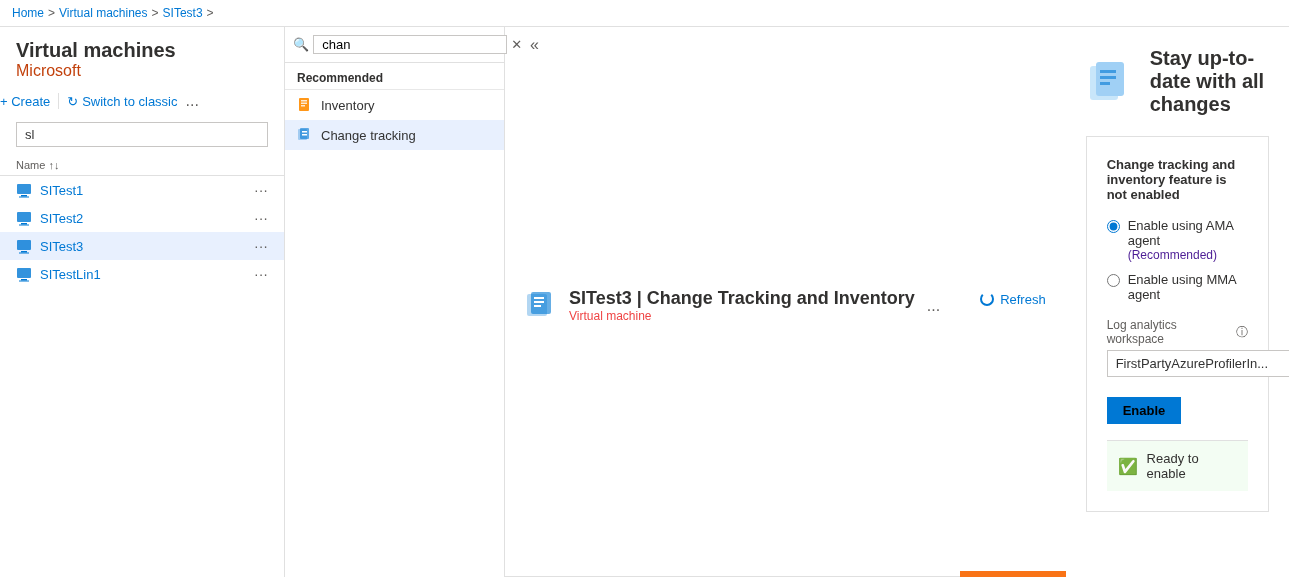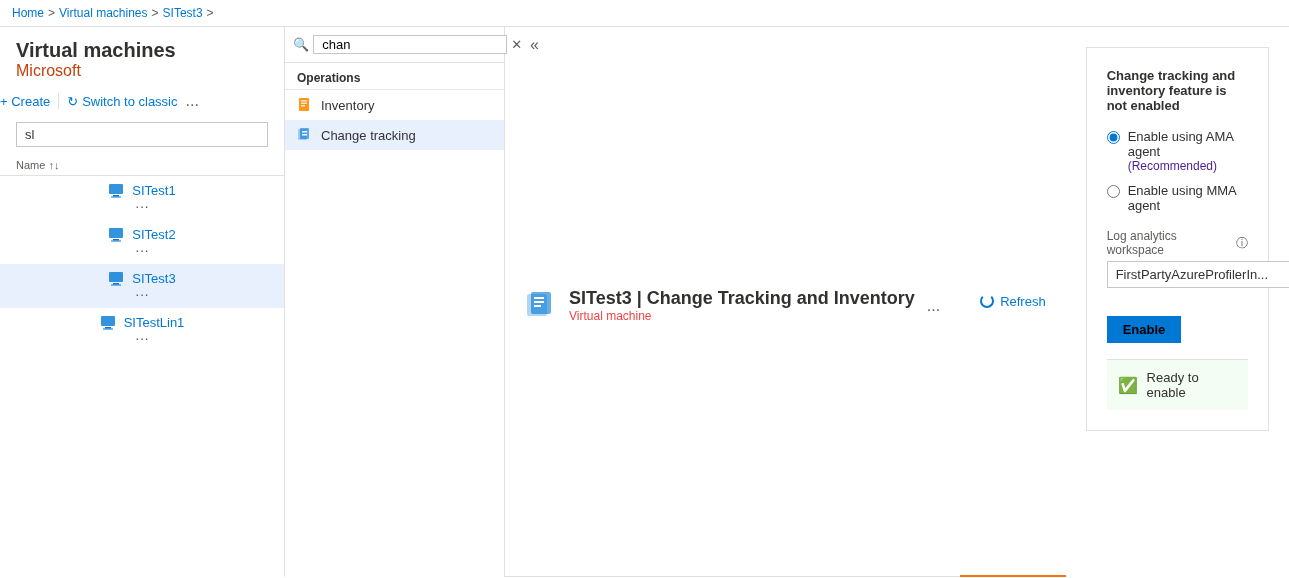--- a/index.html
+++ b/index.html
@@ -27,21 +27,21 @@
     .btn-more { background: none; border: none; cursor: pointer; color: #605e5c; font-size: 16px; }
     .divider-v { width: 1px; height: 16px; background: #e0e0e0; }
 
     .filter-row { padding: 4px 16px 8px; }
     .filter-input { width: 100%; border: 1px solid #c8c6c4; padding: 4px 8px; font-size: 13px; color: #333; }
 
     .col-header { display: flex; align-items: center; padding: 4px 16px; border-bottom: 1px solid #e0e0e0; font-size: 11px; color: #605e5c; }
     .col-header-name { display: flex; align-items: center; gap: 4px; cursor: pointer; }
 
     .vm-list { flex: 1; overflow-y: auto; }
-    .vm-item { display: flex; align-items: center; padding: 6px 16px; cursor: pointer; justify-content: space-between; flex-direction: column; }
+    .vm-item { display: flex; align-items: center; padding: 6px 16px; cursor: pointer; justify-content: space-between; }
     .vm-item.selected { background: #e8f0fe; }
     .vm-item-left { display: flex; align-items: center; gap: 8px; }
     .vm-name { color: #0078d4; font-size: 13px; }
     .vm-dots { color: #605e5c; font-size: 14px; background: none; border: none; cursor: pointer; }
 
     
     .mid-panel { width: 220px; border-right: 1px solid #e0e0e0; display: flex; flex-direction: column; }
     .mid-search { display: flex; align-items: center; padding: 8px; border-bottom: 1px solid #e0e0e0; gap: 4px; }
     .mid-search input { flex: 1; border: 1px solid #c8c6c4; padding: 4px 8px; font-size: 13px; }
     .mid-search-icon { color: #605e5c; font-size: 13px; }
@@ -51,38 +51,38 @@
     .mid-item.active { background: #e8f0fe; }
 
     
     .right-panel { flex: 1; display: flex; flex-direction: row; overflow: hidden; }
     .right-header { display: flex; align-items: center; padding: 12px 20px 4px; gap: 12px; border-bottom: 1px solid #e0e0e0; }
     .right-title-area { flex: 1; }
     .right-title { font-size: 18px; font-weight: 600; color: #323130; }
     .right-subtitle { font-size: 12px; color: #ef4444; }
     .right-header-more { background: none; border: none; cursor: pointer; font-size: 16px; color: #605e5c; }
 
-    .right-toolbar { display: flex; align-items: center; padding: 8px 20px; border-bottom: 2px solid #f97316; gap: 8px; }
+    .right-toolbar { display: flex; align-items: center; padding: 8px 20px; border-bottom: 6px solid #f97316; gap: 8px; }
     .btn-refresh { display: flex; align-items: center; gap: 6px; background: none; border: none; cursor: pointer; color: #0078d4; font-size: 13px; }
 
     .right-content { flex: 1; padding: 20px; overflow-y: auto; }
 
     .stay-updated { display: flex; align-items: center; gap: 16px; margin-bottom: 20px; }
     .stay-title { font-size: 20px; font-weight: 600; color: #323130; }
 
     .feature-card { border: 1px solid #e0e0e0; padding: 20px; max-width: 480px; }
     .feature-card-title { font-size: 13px; font-weight: 600; color: #323130; margin-bottom: 16px; }
 
     .radio-group { display: flex; flex-direction: column; gap: 10px; margin-bottom: 16px; }
     .radio-item { display: flex; align-items: flex-start; gap: 8px; cursor: pointer; }
     .radio-item input[type=radio] { margin-top: 2px; accent-color: #0078d4; }
     .radio-label { font-size: 13px; color: #323130; }
     .radio-sublabel { font-size: 12px; color: #4c1d95; }
 
-    .form-field { margin-bottom: 28px; }
+    .form-field { margin-bottom: 20px; }
     .form-label { display: flex; align-items: center; gap: 4px; font-size: 12px; color: #605e5c; margin-bottom: 4px; }
     .form-row { display: flex; align-items: center; gap: 8px; }
     .form-input { border: 1px solid #c8c6c4; padding: 5px 8px; font-size: 13px; color: #333; width: 200px; }
     .link-change { color: #0078d4; font-size: 13px; text-decoration: none; cursor: pointer; background: none; border: none; }
 
     .btn-enable { background: #0078d4; color: #000000; border: none; padding: 6px 16px; font-size: 13px; cursor: pointer; font-weight: 600; }
 
     .status-bar { display: flex; align-items: center; gap: 8px; padding: 10px 12px; background: #f3fdf3; border-top: 1px solid #e0e0e0; margin-top: 16px; }
     .status-icon { color: #107c10; font-size: 16px; }
     .status-text { font-size: 13px; color: #323130; }
@@ -172,21 +172,21 @@
     </div>
   </div>
 
   <div class="mid-panel">
     <div class="mid-search">
       <span class="mid-search-icon">🔍</span>
       <input class="mid-search input" style="flex: 1 1 0%; border: 1px solid rgb(200, 198, 196); padding: 1px 8px; font-size: 13px;" type="text" value="chan">
       <button style="background:none;border:none;cursor:pointer;color:#605e5c;font-size:13px;">✕</button>
       <button class="mid-collapse">«</button>
     </div>
-    <div class="mid-section-title">Operations</div>
+    <div class="mid-section-title">Recommended</div>
     <div class="mid-item">
       <span style="display:inline-block;width:16px;height:16px;">
         <svg width="16" height="16" viewBox="0 0 16 16">
           <rect x="2" y="1" width="10" height="13" rx="1" fill="#ff8c00" opacity="0.9"></rect>
           <rect x="4" y="3" width="6" height="1.5" fill="white" opacity="0.8"></rect>
           <rect x="4" y="5.5" width="6" height="1.5" fill="white" opacity="0.8"></rect>
           <rect x="4" y="8" width="4" height="1.5" fill="white" opacity="0.8"></rect>
         </svg>
       </span>
       <span>Inventory</span>
@@ -221,20 +221,32 @@
       </div>
       <button class="right-header-more">...</button>
     </div>
     <div class="right-toolbar">
       <button class="btn-refresh">
         <span style="display:inline-block;width:14px;height:14px;border:2px solid #0078d4;border-top-color:transparent;border-radius:50%;"></span>
         <span>Refresh</span>
       </button>
     </div>
     <div class="right-content">
+      <div class="stay-updated">
+        <div style="width:48px;height:48px;">
+          <svg width="48" height="48" viewBox="0 0 48 48">
+            <rect x="4" y="8" width="28" height="34" rx="3" fill="#c8e6fa"></rect>
+            <rect x="10" y="4" width="28" height="34" rx="3" fill="#a0d0f5"></rect>
+            <rect x="14" y="12" width="16" height="3" fill="#0078d4" opacity="0.6"></rect>
+            <rect x="14" y="18" width="16" height="3" fill="#0078d4" opacity="0.6"></rect>
+            <rect x="14" y="24" width="10" height="3" fill="#0078d4" opacity="0.6"></rect>
+          </svg>
+        </div>
+        <h2 class="stay-title">Stay up-to-date with all changes</h2>
+      </div>
 
       <div class="feature-card">
         <div class="feature-card-title">Change tracking and inventory feature is not enabled</div>
         <div class="radio-group">
           <label class="radio-item">
             <input type="radio" name="agent" checked="" style="">
             <div>
               <div class="radio-label">Enable using AMA agent</div>
               <div class="radio-sublabel">(Recommended)</div>
             </div>

